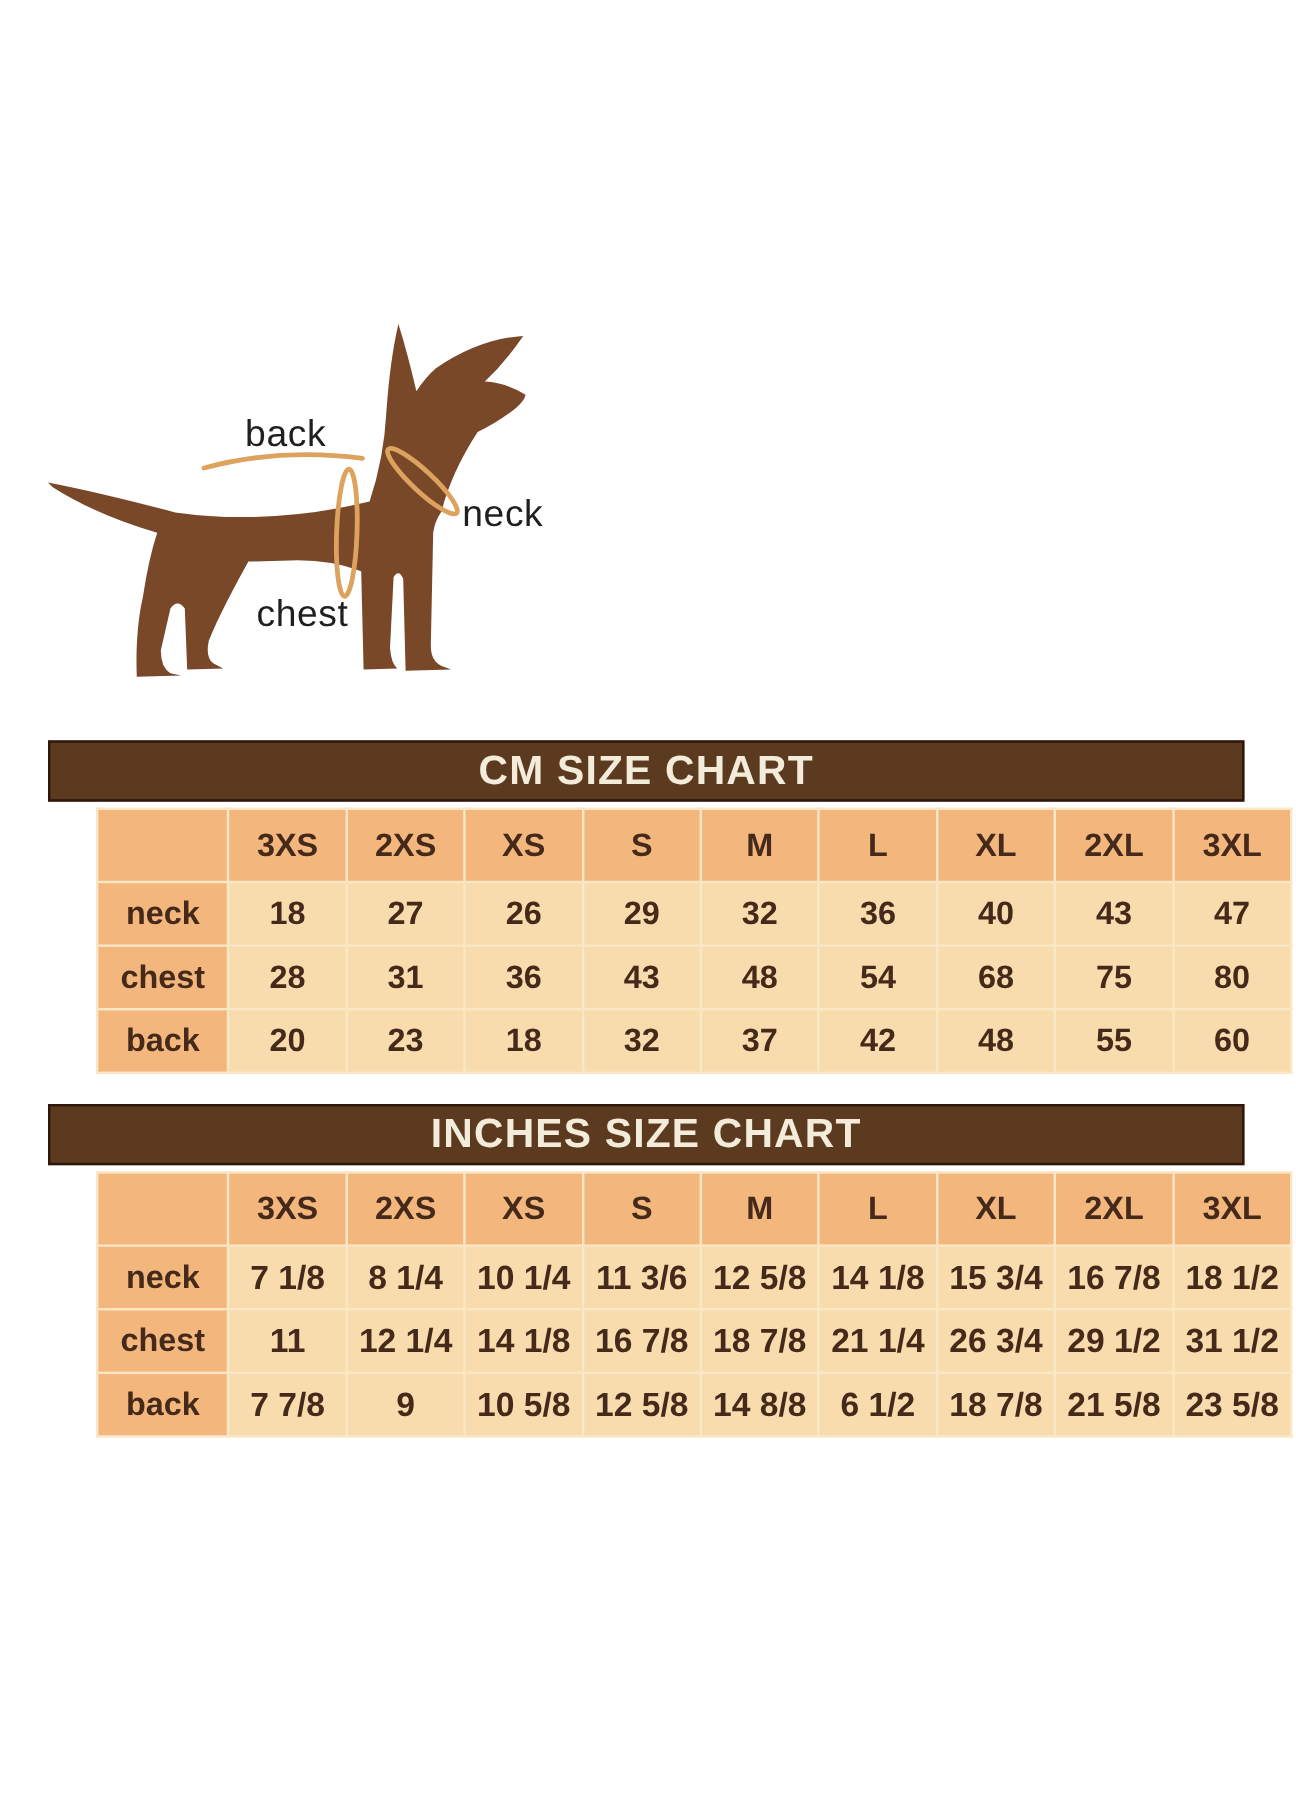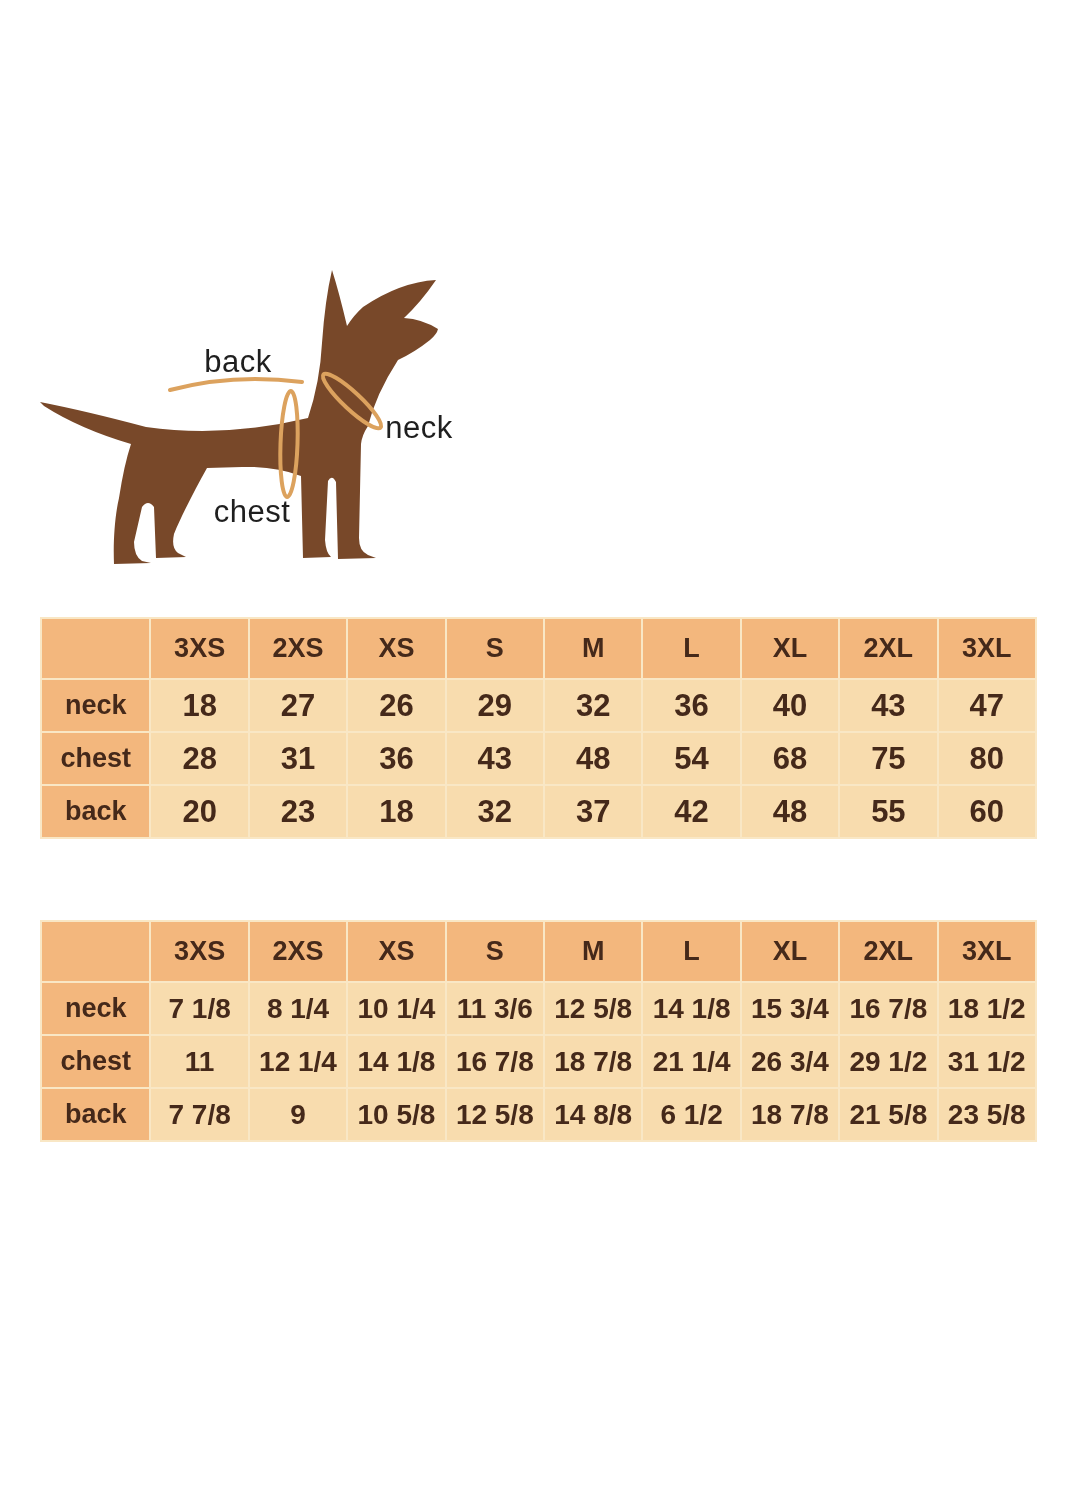--- a/index.html
+++ b/index.html
@@ -24,31 +24,31 @@
   .chart.inches{top:920px;}
   .title-bar{
     box-sizing:border-box;height:51px;margin-bottom:5px;
     background:var(--title-bar-bg,#5c3a20);
     border:2px solid var(--title-bar-border,#2e170a);
     display:flex;align-items:center;justify-content:center;
   }
   .title-bar span{
     color:var(--title-text,#f3ecda);font-size:34px;font-weight:bold;letter-spacing:1px;
   }
-  table.size-table{width:100%;border-collapse:collapse;table-layout:fixed;}
+  table.size-table{width:100%;border-collapse:collapse;table-layout:fixed;margin-left:40px;}
   table.size-table col.label-col{width:11%;}
   table.size-table th, table.size-table td{
     box-sizing:border-box;border:2px solid var(--grid-line,#f9e7c5);
     text-align:center;vertical-align:middle;padding:0;white-space:nowrap;
     font-weight:bold;color:var(--table-text,#45291a);
   }
   table.size-table tr.header-row{height:61px;}
   table.size-table tr.data-row{height:53px;}
   table.size-table th{background:var(--header-cell-bg,#f3b77d);font-size:27px;}
-  table.size-table td{background:var(--data-cell-bg,#f8dcae);font-size:31px;}
+  table.size-table td{background:var(--data-cell-bg,#f8dcae);font-size:27px;}
   .chart.inches table.size-table td{font-size:28px;}
 </style>
 </head>
 <body>
 
 <div class="dog-diagram">
   <svg viewBox="0 0 540 380" aria-hidden="true">
 
     <path fill="var(--dog-body,#784829)" d="M 418 99
          Q 417 104 410 110
@@ -97,20 +97,23 @@
     <ellipse cx="332" cy="171" rx="39" ry="8.5" transform="rotate(43 332 171)" fill="none" stroke="var(--measure-line,#dca25e)" stroke-width="4"></ellipse>
 
     <ellipse cx="269" cy="214" rx="8.5" ry="53" transform="rotate(2 269 214)" fill="none" stroke="var(--measure-line,#dca25e)" stroke-width="4"></ellipse>
   </svg>
   <span class="measure-label back">back</span>
   <span class="measure-label neck">neck</span>
   <span class="measure-label chest">chest</span>
 </div>
 
 <section class="chart cm">
+  <div class="title-bar">
+    <span>CM SIZE CHART</span>
+  </div>
   <table class="size-table">
     <colgroup>
         <col class="label-col">
       </colgroup>
   <tbody>
         <tr class="header-row">
           <th></th>
           <th>3XS</th>
           <th>2XS</th>
           <th>XS</th>
@@ -155,20 +158,23 @@
           <td>42</td>
           <td>48</td>
           <td>55</td>
           <td>60</td>
         </tr>
       </tbody>
     </table>
 </section>
 
 <section class="chart inches">
+  <div class="title-bar">
+    <span>INCHES SIZE CHART</span>
+  </div>
   <table class="size-table">
     <colgroup>
         <col class="label-col">
       </colgroup>
   <tbody>
         <tr class="header-row">
           <th></th>
           <th>3XS</th>
           <th>2XS</th>
           <th>XS</th>

